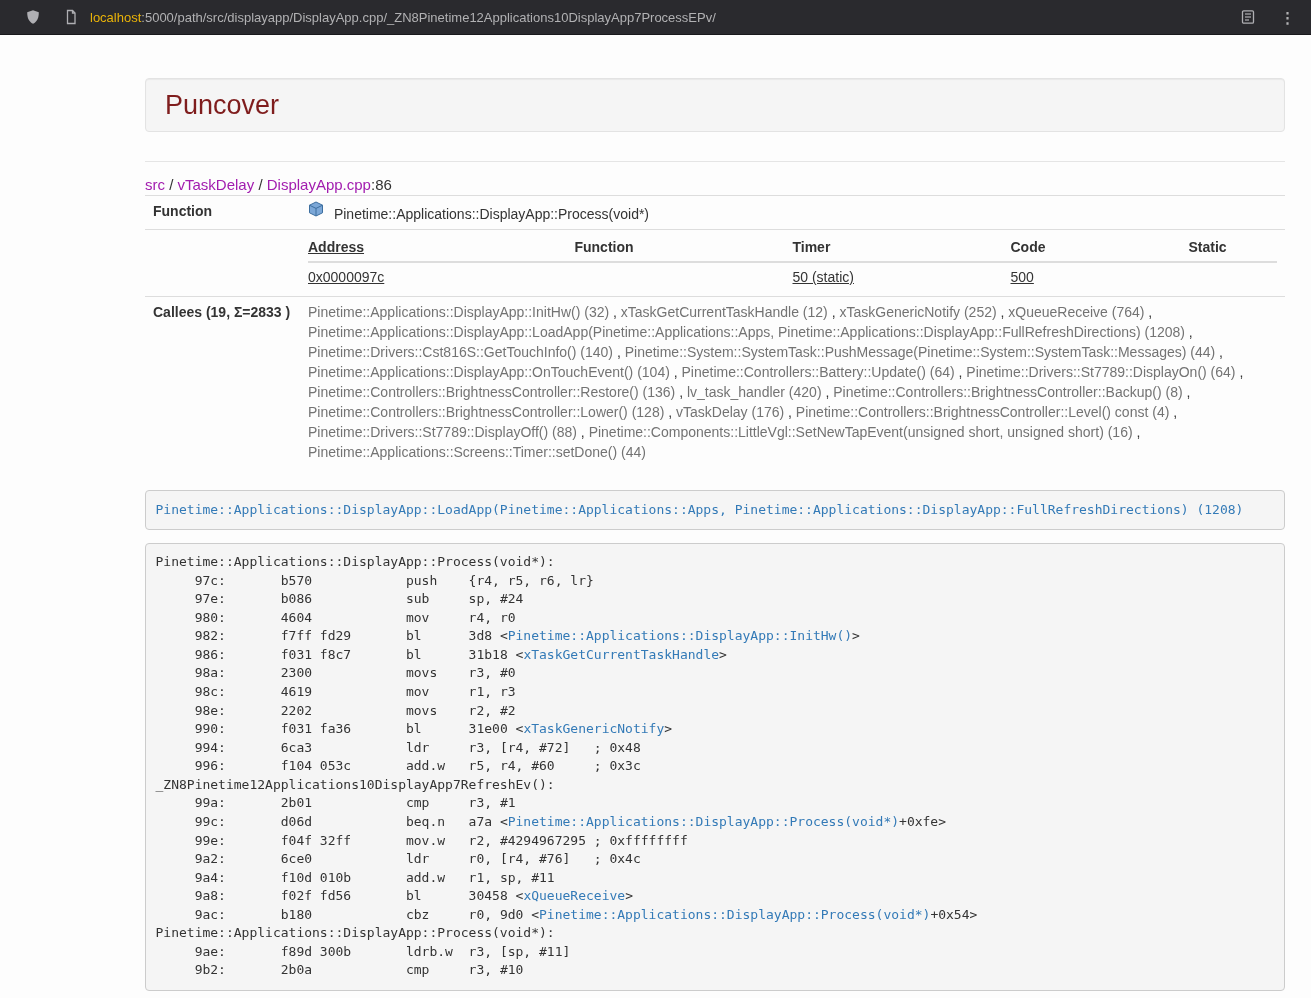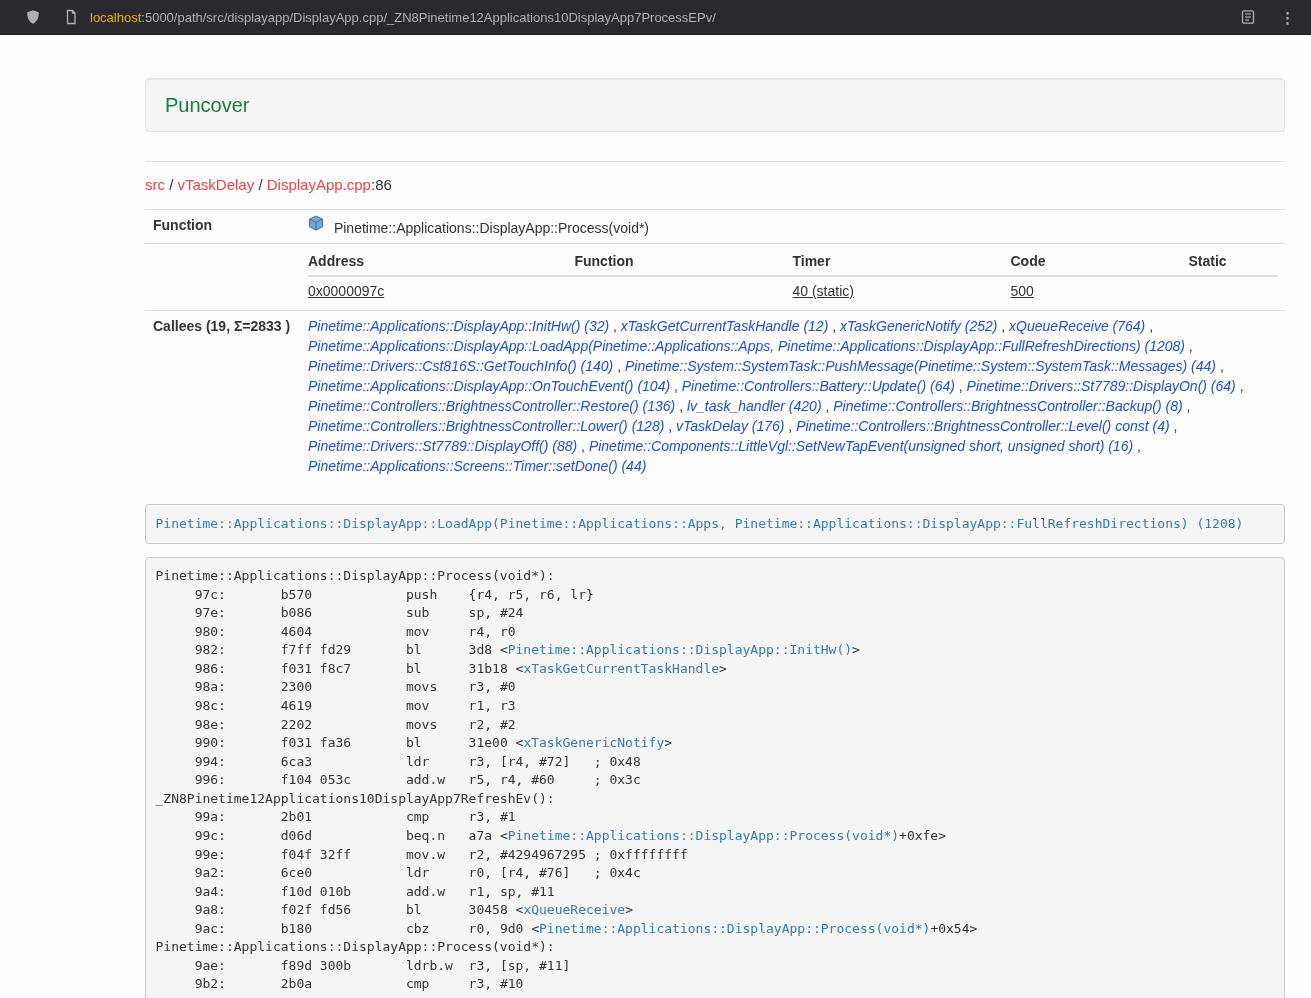--- a/index.html
+++ b/index.html
@@ -50,56 +50,56 @@
   .container { width: 1140px; margin-left: 145px; }
 
   .well {
     margin-top: 43px;
     background: #f5f5f5;
     border: 1px solid #e3e3e3;
     border-radius: 4px;
     padding: 12px 19px;
     box-shadow: inset 0 1px 1px rgba(0,0,0,.05);
   }
-  .page-title { font-size: 20px; font-weight: 500; line-height: 28px; color: #15803d; }
+  .page-title { font-size: 27px; font-weight: 500; line-height: 28px; color: #7f1d1d; }
 
   hr.divider { border: 0; border-top: 1px solid #e5e5e5; margin: 29px 0 13px; }
 
   .breadcrumb { font-size: 15px; line-height: 20px; }
-  .breadcrumb a { color: #ef4444; text-decoration: none; margin-top: 16px; }
+  .breadcrumb a { color: #a21caf; text-decoration: none; margin-top: 16px; }
   .breadcrumb .sep { color: #333; }
 
   
-  table.fn-table { width: 100%; border-collapse: collapse; margin-top: 14px; }
+  table.fn-table { width: 100%; border-collapse: collapse; }
   table.fn-table > tbody > tr > th,
   table.fn-table > tbody > tr > td {
     border-top: 1px solid #ddd;
     padding: 5px 8px;
     text-align: left;
     vertical-align: top;
     line-height: 20px;
   }
   th.row-label { width: 155px; font-weight: bold; white-space: nowrap; }
   .fn-icon { display: inline-block; vertical-align: text-bottom; margin-right: 6px; }
 
   table.inner-table { width: 100%; border-collapse: collapse; }
   table.inner-table th {
     font-weight: bold; text-align: left;
     padding: 2px 8px 4px 0;
     border-bottom: 2px solid #ddd;
     line-height: 20px;
   }
   table.inner-table td { padding: 4px 8px 4px 0; line-height: 20px; text-decoration: underline; }
-  table.inner-table th:nth-child(1){ width: 27.5%; }
+  table.inner-table th:nth-child(1){ width: 27.5%; text-decoration: underline; }
   table.inner-table th:nth-child(2){ width: 22.5%; }
   table.inner-table th:nth-child(3){ width: 22.5%; }
   table.inner-table th:nth-child(4){ width: 14%; }
   table.inner-table th:nth-child(5){ width: 13.5%; text-align: center; }
 
-  td.callees a { color: #1d4ed8; text-decoration: none; font-style: italic; }
+  td.callees a { color: #737373; text-decoration: none; }
   td.callees .csep { color: #333; }
 
   
   pre {
     font-family: "DejaVu Sans Mono", monospace;
     font-size: 13px;
     line-height: 1.42857;
     color: #333;
     background: #f5f5f5;
     border: 1px solid #ccc;
@@ -180,21 +180,21 @@
                   <th>Function</th>
                   <th>Timer</th>
                   <th>Code</th>
                   <th>Static</th>
                 </tr>
             </thead>
             <tbody>
               <tr>
                 <td>0x0000097c</td>
                 <td></td>
-                <td>40 (static)</td>
+                <td>50 (static)</td>
                 <td>500</td>
                 <td></td>
               </tr>
             </tbody>
           </table>
         </td>
       </tr>
 
 
       <tr>

